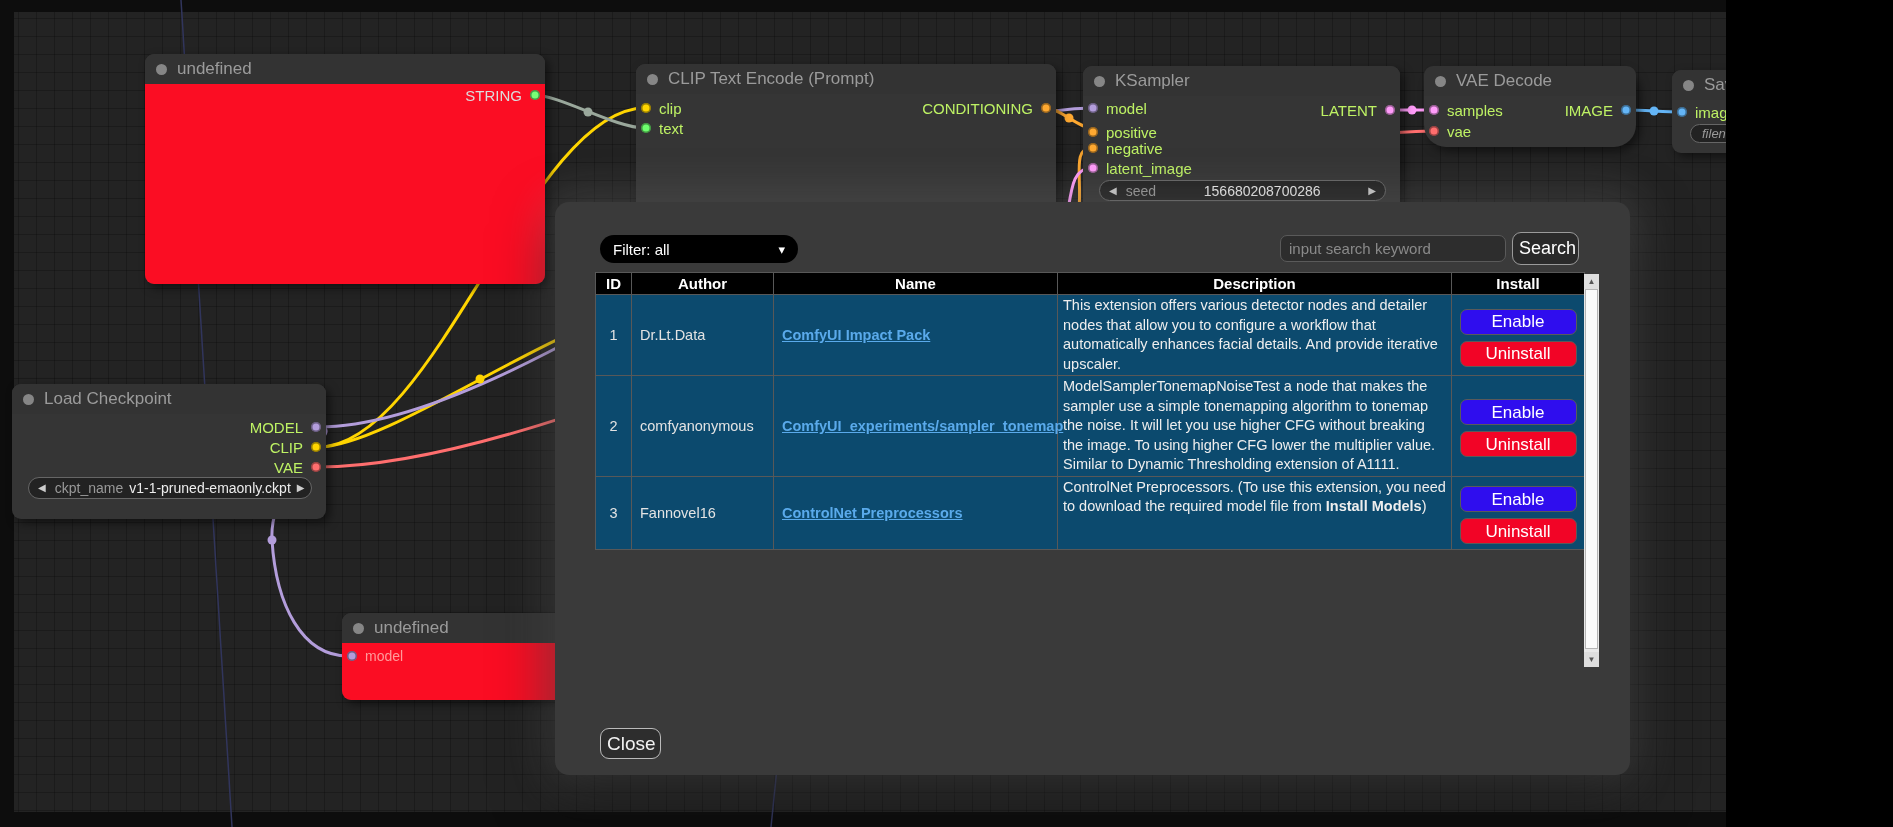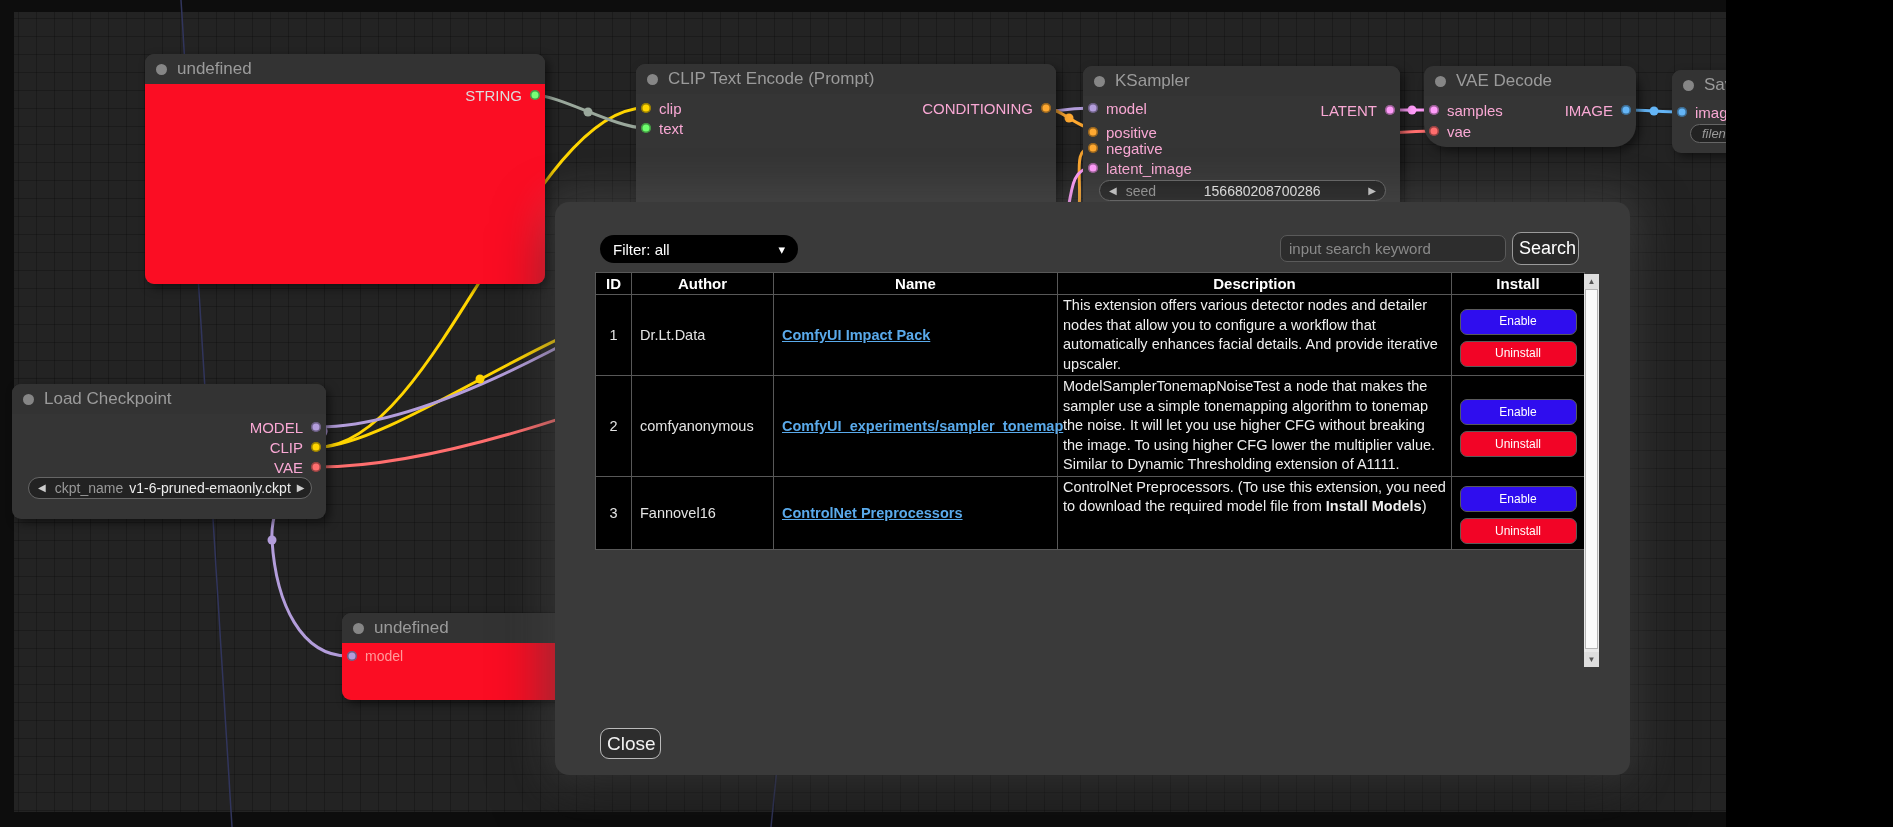--- a/index.html
+++ b/index.html
@@ -21,21 +21,21 @@
   .node-header{height:30px;background:#333;border-radius:9px 9px 0 0;
     display:flex;align-items:center;padding-left:11px;}
   .collapse-dot{width:11px;height:11px;border-radius:50%;background:#868686;flex:0 0 auto;}
   .node-title{color:#9b9b9b;font-size:17px;margin-left:10px;white-space:nowrap;}
   .node-body{position:absolute;left:0;top:30px;right:0;bottom:0;border-radius:0 0 9px 9px;}
   .node-body.red{background:#fb0d23;}
   .slot{position:absolute;height:20px;display:flex;align-items:center;z-index:3;}
   .slot .dot{width:10px;height:10px;border-radius:50%;box-shadow:inset 0 0 0 1.5px rgba(0,0,0,.4);flex:0 0 auto;}
   .slot.in{left:5px;}
   .slot.out{right:5px;flex-direction:row-reverse;}
-  .slot .slot-label{color:#f9a8d4;font-size:15px;white-space:nowrap;}
+  .slot .slot-label{color:#bef264;font-size:15px;white-space:nowrap;}
   .slot.in .slot-label{margin-left:8px;}
   .slot.out .slot-label{margin-right:8px;}
   .slot .slot-label.onred{color:#dcdcdc;}
   .slot .slot-label.redname{color:#ff9a9a;font-size:14px;}
   .widget{position:absolute;background:#222;border:1px solid #666;border-radius:11px;
     display:flex;align-items:center;padding:0 9px;z-index:3;}
   .widget .warrow{color:#ccc;font-size:10px;line-height:1;}
   .widget .wname{color:#999;margin-left:9px;white-space:nowrap;}
   .widget .wvalue{color:#ececec;margin:0 auto;white-space:nowrap;padding:0 6px;}
 
@@ -46,33 +46,33 @@
   .filter-select{position:absolute;left:45px;top:33px;width:172px;height:28px;background:#000;
     border-radius:14px;color:#fff;font-size:15px;display:flex;align-items:center;
     justify-content:space-between;padding:0 13px;cursor:pointer;}
   .filter-select .chev{font-size:13px;color:#fff;}
   .search-input{position:absolute;left:725px;top:33px;width:208px;height:25px;background:#2d2d2d;
     border:1px solid #5a5a5a;border-radius:7px;color:#ddd;font-size:15px;padding:0 8px;outline:none;}
   .search-input::placeholder{color:#8a8a8a;}
   .search-btn{position:absolute;left:957px;top:30px;width:67px;height:33px;background:#2a2a2a;
     border:1.5px solid #9a9a9a;border-radius:9px;color:#fff;font-size:18px;cursor:pointer;}
   .table-wrap{position:absolute;left:40px;top:70px;width:1004px;height:395px;}
-  table.ext-table{border-collapse:collapse;table-layout:fixed;width:989px;background:#000000;}
+  table.ext-table{border-collapse:collapse;table-layout:fixed;width:989px;background:#0c4a6e;}
   .ext-table th{background:#000;color:#fff;font-size:15px;font-weight:bold;height:21px;
     border:1px solid #585858;padding:0;}
   .ext-table td{border:1px solid #585858;color:#e3e3e3;font-size:14.5px;vertical-align:middle;padding:0;}
   tr.row0 td{height:78px;} tr.row1 td{height:96px;} tr.row2 td{height:70px;}
   td.c-id{text-align:center;}
   td.c-author{padding-left:8px;}
   td.c-name{padding-left:8px;}
   td.c-name a{color:#5aaaeb;font-weight:bold;text-decoration:underline;}
   td.c-desc{vertical-align:top;padding:1px 5px;line-height:19.5px;color:#eee;}
   td.c-install{text-align:center;}
   .xbtn{display:block;width:117px;height:26px;margin:0 auto;border-radius:7px;border:1px solid #5a5a5a;
-    color:#fff;font-size:12px;line-height:23px;text-align:center;cursor:pointer;padding:0;}
+    color:#fff;font-size:17px;line-height:23px;text-align:center;cursor:pointer;padding:0;}
   .xbtn.enable{margin-top:5px;}
   .xbtn.uninstall{margin-top:6px;}
   .scrollbar{position:absolute;right:0;top:2px;width:15px;height:393px;background:#e9e9e9;}
   .sb-arrow{position:absolute;left:0;width:15px;height:15px;background:#dedede;color:#555;
     font-size:8px;text-align:center;line-height:15px;cursor:pointer;}
   .sb-up{top:0;} .sb-down{bottom:0;}
   .sb-thumb{position:absolute;left:1px;top:15px;width:11px;height:358px;background:#fbfbfb;
     border:1px solid #b5b5b5;cursor:grab;}
   .close-btn{position:absolute;left:45px;top:526px;width:61px;height:31px;background:#2d2d2d;
     border:1.5px solid #bbb;border-radius:9px;color:#f2f2f2;font-size:19px;cursor:pointer;}
@@ -228,21 +228,21 @@
       <span class="dot" style="background:#ffd500;"></span>
       <span class="slot-label">CLIP</span>
     </div>
     <div class="slot out" style="top:73px;">
       <span class="dot" style="background:#ff6e6e;"></span>
       <span class="slot-label">VAE</span>
     </div>
     <div class="widget" style="left:16px;top:93px;width:264px;height:20px;font-size:14px;">
       <span class="warrow">◀</span>
       <span class="wname">ckpt_name</span>
-      <span class="wvalue">v1-6-pruned-emaonly.ckpt</span>
+      <span class="wvalue">v1-1-pruned-emaonly.ckpt</span>
       <span class="warrow">▶</span>
     </div>
   </div>
 
   <div class="node" style="left:342px;top:613px;width:223px;height:87px;">
     <div class="node-header">
       <span class="collapse-dot"></span>
       <span class="node-title">undefined</span>
     </div>
     <div class="node-body red"></div>

